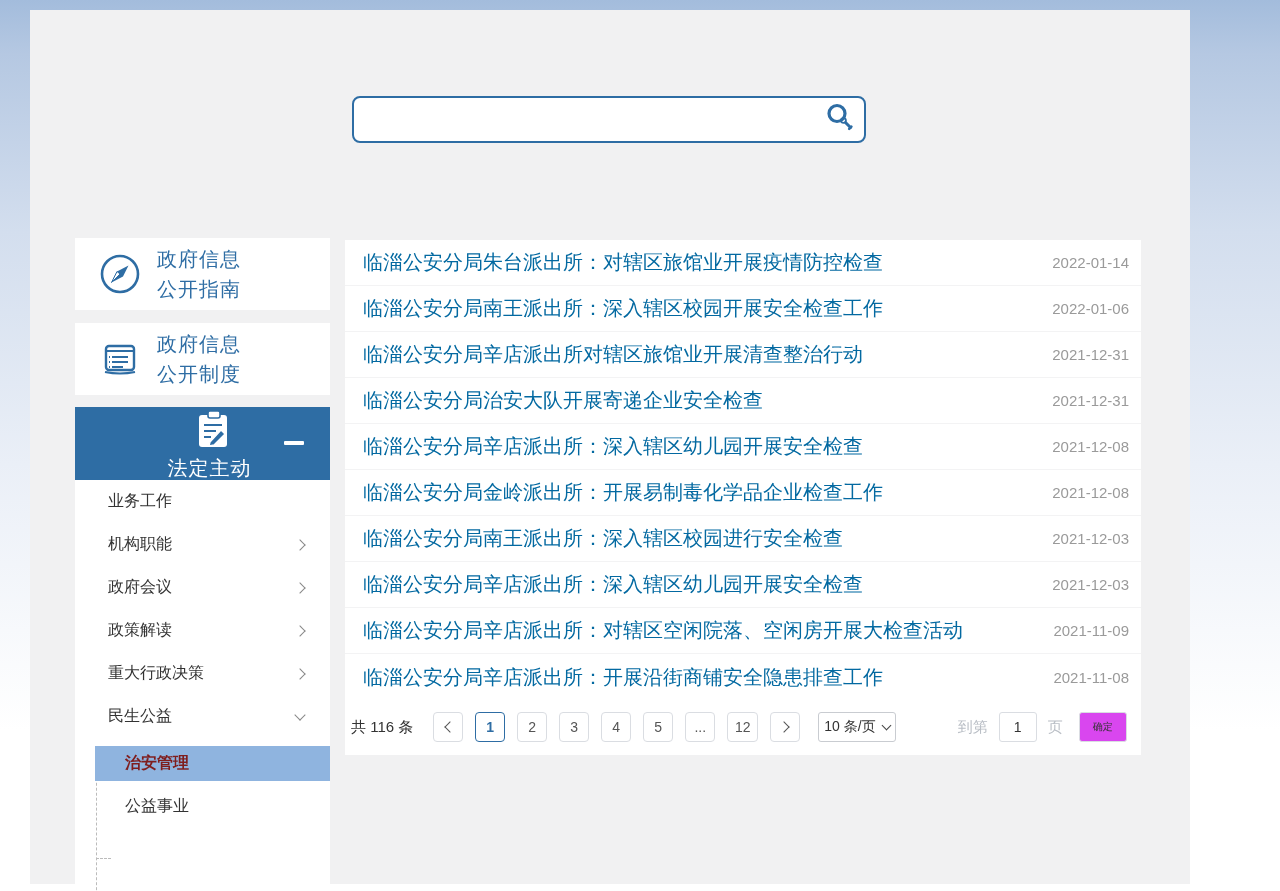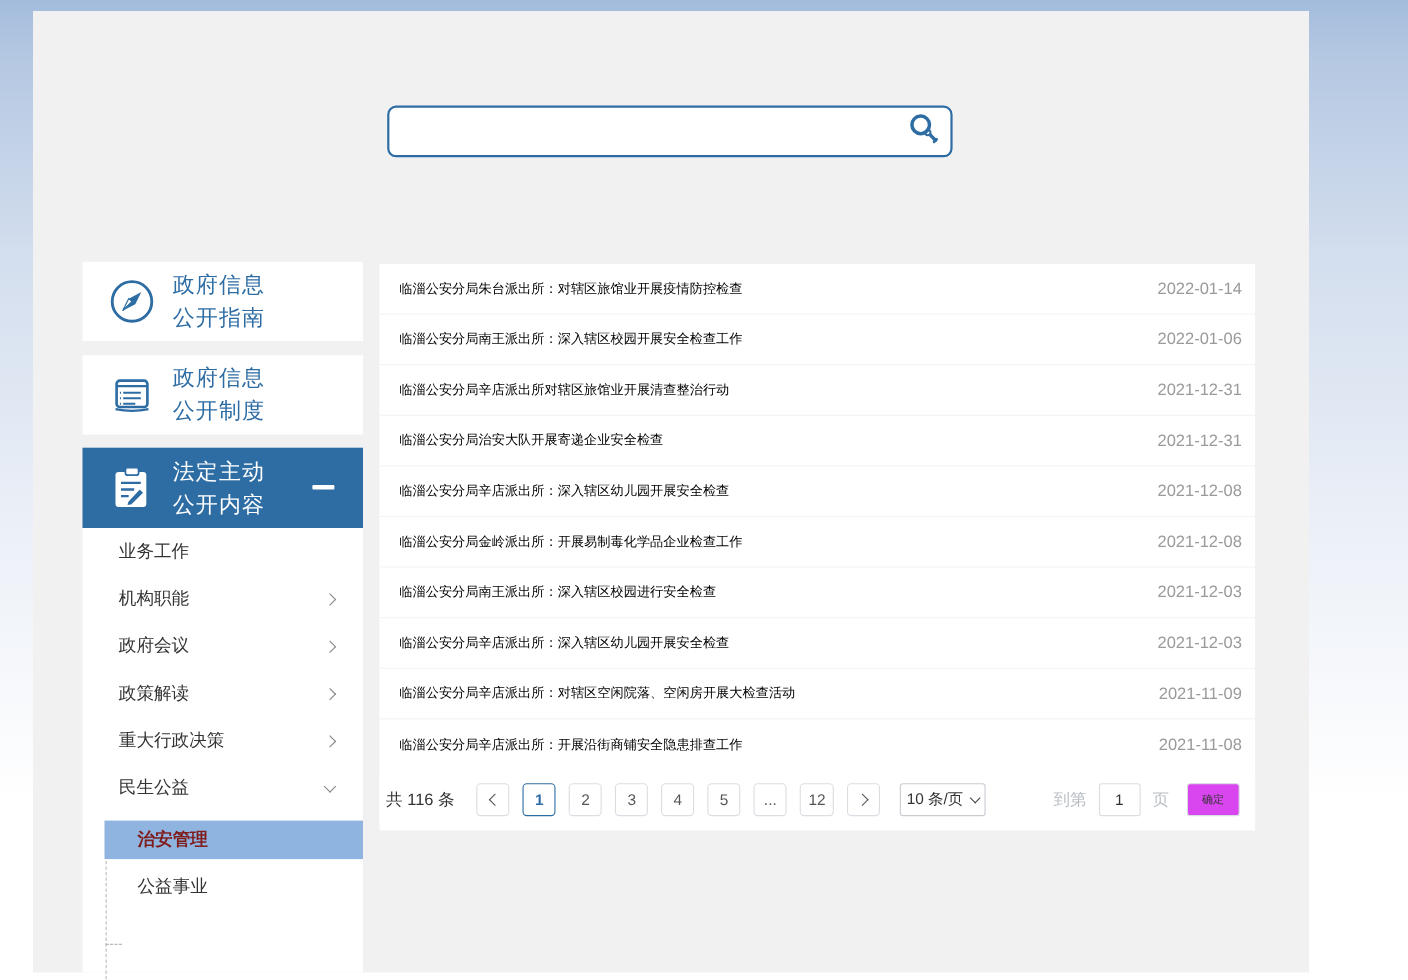--- a/index.html
+++ b/index.html
@@ -17,21 +17,21 @@
   .search-input { flex:1; height:100%; border:none; outline:none; background:transparent;
     font-size:16px; padding:0 14px; color:#333; font-family:inherit; }
   .search-btn { width:40px; height:40px; border:none; background:transparent; cursor:pointer;
     display:flex; align-items:center; justify-content:center; margin-right:4px; }
 
   
   .side-card { position:absolute; left:75px; width:255px; height:72px; background:#fff;
     display:flex; align-items:center; cursor:pointer; }
   .side-card.c1 { top:238px; }
   .side-card.c2 { top:323px; }
-  .side-card.c3 { top:407px; height:73px; background:#2e6da4; }
+  .side-card.c3 { top:407px; height:73px; background:#2e6da4;flex-direction:column; }
   .card-icon { width:46px; height:46px; margin-left:22px; flex:none; display:flex; align-items:center; justify-content:center; }
   .card-text { margin-left:14px; font-size:20px; line-height:30px; color:#2e6da4; letter-spacing:1px; }
   .side-card.c3 .card-text { color:#fff; }
   .card-toggle { position:absolute; right:26px; top:34px; width:20px; height:4px; background:#fff; border-radius:1px; }
 
   
   .menu { position:absolute; left:75px; top:480px; width:255px; height:404px; background:#fff; }
   .menu-item { height:43px; display:flex; align-items:center; justify-content:space-between;
     padding:0 26px 0 33px; font-size:16px; color:#333; cursor:pointer; }
   .arrow-r { width:8px; height:8px; border-top:1px solid #888; border-right:1px solid #888;
@@ -44,21 +44,21 @@
   .submenu-item.active { height:35px; margin:4px 0 4px 20px; padding-left:30px;
     background:#8fb4df; color:#7f1d1d; font-weight:bold; }
   .tree-v { position:absolute; left:21px; top:2px; height:172px; border-left:1px dashed #bbb; }
   .tree-h { position:absolute; left:21px; top:112px; width:15px; border-top:1px dashed #bbb; }
 
   
   .list { position:absolute; left:345px; top:240px; width:796px; height:515px; background:#fff; }
   .row { height:46px; display:flex; align-items:center; justify-content:space-between;
     padding:0 12px 0 18px; border-bottom:1px solid #f3f3f4; cursor:pointer; }
   .row:nth-child(10) { border-bottom:none; }
-  .row-title { font-size:12px; color:#000000; white-space:nowrap; overflow:hidden; }
+  .row-title { font-size:20px; color:#0369a1; white-space:nowrap; overflow:hidden; }
   .row-date { font-size:15px; color:#9a9a9a; flex:none; margin-left:24px; }
 
   
   .pager { position:absolute; left:0; right:0; bottom:6px; height:44px;
     display:flex; align-items:center; padding:0 14px 0 6px; background:#fff; }
   .total { font-size:15px; color:#333; margin-right:20px; white-space:nowrap; }
   .pbtn { min-width:30px; height:30px; padding:0 7px; border:1px solid #dadde2; border-radius:4px;
     background:#fff; display:flex; align-items:center; justify-content:center;
     font-size:14px; color:#555; margin-right:12px; cursor:pointer; font-family:inherit; }
   .pbtn.active { border-color:#2e6da4; color:#2e6da4; font-weight:bold; }

